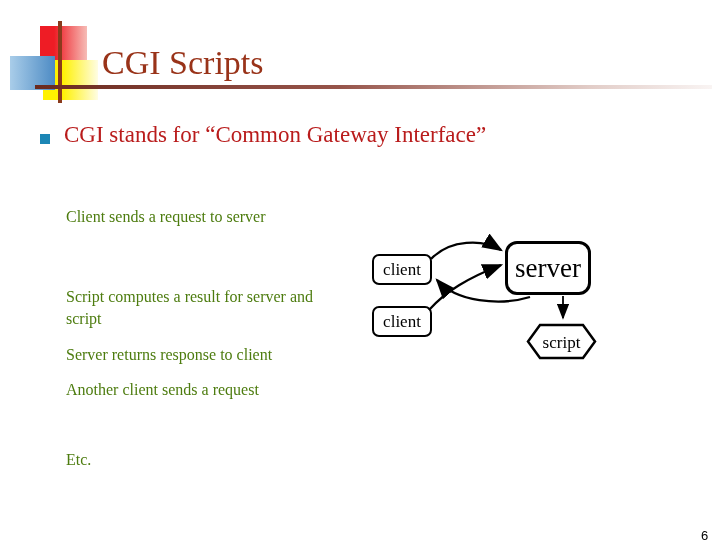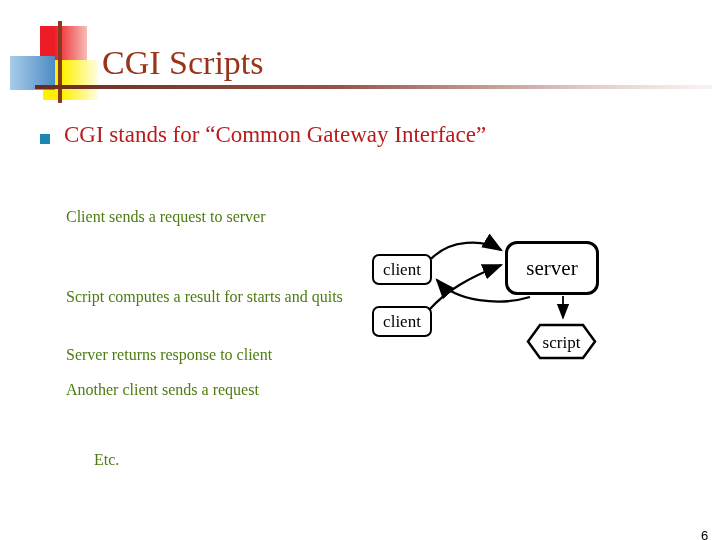--- a/index.html
+++ b/index.html
@@ -39,33 +39,33 @@
 
   .step {
     position:absolute; left:66px; font-size:16px; line-height:22px; color:#4d7c0f;
   }
   .step-1 { top:198px; white-space:nowrap; }
   .step-2 { top:241px; white-space:nowrap; }
   .step-3 { top:278px; width:285px; }
   .step-4 { top:336px; white-space:nowrap; }
   .step-5 { top:371px; white-space:nowrap; }
   .step-6 { top:408px; white-space:nowrap; }
-  .step-7 { top:441px; white-space:nowrap;margin-left:28px; }
+  .step-7 { top:441px; white-space:nowrap; }
 
   
   .dbox {
     position:absolute; box-sizing:border-box; background:#fff;
     border:2px solid #000; border-radius:7px;
     display:flex; align-items:center; justify-content:center;
     font-size:17px; color:#000; z-index:6;
   }
   .client-top    { left:372px; top:246px; width:60px; height:31px; }
   .client-bottom { left:372px; top:298px; width:60px; height:31px; }
-  .server-box    { left:505px; top:233px; width:94px; height:54px;
-                   border-width:3px; border-radius:12px; font-size:21px; }
+  .server-box    { left:505px; top:233px; width:86px; height:54px;
+                   border-width:3px; border-radius:12px; font-size:27px; }
 
   .diagram-svg {
     position:absolute; left:0; top:0; width:720px; height:540px;
     z-index:7; pointer-events:none;
   }
 
   .page-number {
     position:absolute; left:701px; top:520px;
     font-family:"Liberation Sans", sans-serif;
     font-size:13px; color:#000;
@@ -81,21 +81,21 @@
   <div class="dec dec-blue"></div>
   <div class="dec dec-vline"></div>
   <div class="dec dec-hrule"></div>
 
   <div class="title">CGI Scripts</div>
 
   <div class="bullet-square"></div>
   <div class="bullet-text">CGI stands for “Common Gateway Interface”</div>
 
   <div class="step step-1">Client sends a request to server</div>
-  <div class="step step-3">Script computes a result for starts and quits</div>
+  <div class="step step-3">Script computes a result for server and script</div>
   <div class="step step-4">Server returns response to client</div>
   <div class="step step-5">Another client sends a request</div>
   <div class="step step-7">Etc.</div>
 
   <div class="dbox client-top">
     <span>client</span>
   </div>
   <div class="dbox client-bottom">
     <span>client</span>
   </div>

